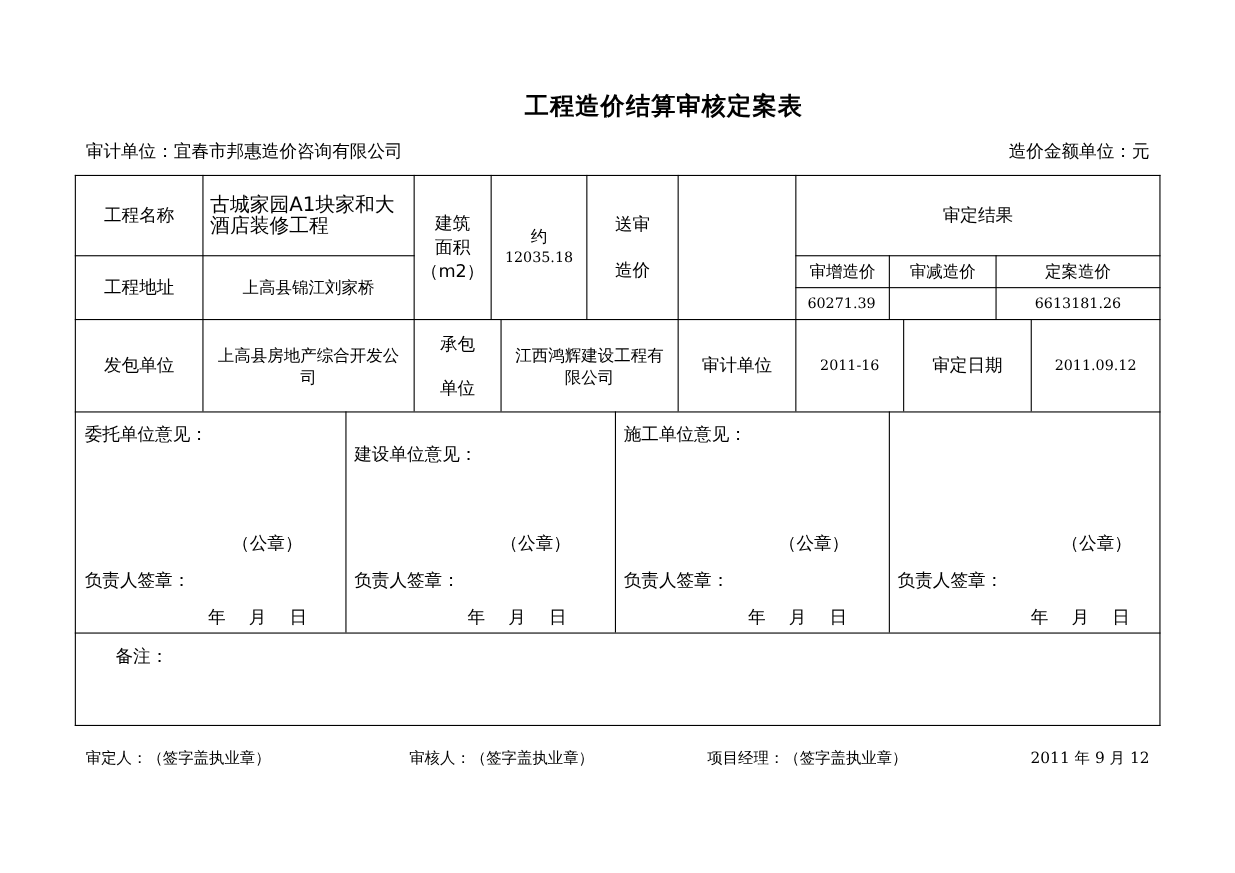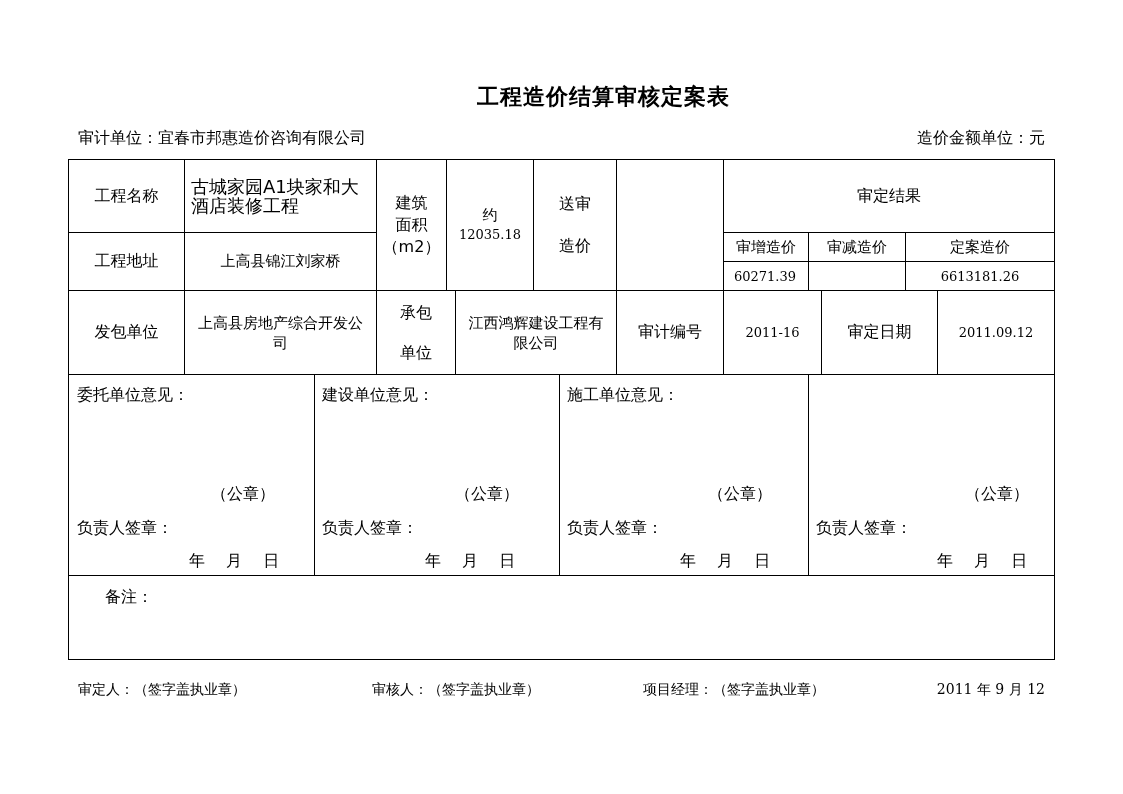--- a/index.html
+++ b/index.html
@@ -88,33 +88,33 @@
 <div class="cell lbl" style="left:69px;top:233px;width:115px;height:57px;">工程地址</div>
 <div class="cell" style="left:185px;top:233px;width:191px;height:57px;font-size:15px;">上高县锦江刘家桥</div>
 
 <div class="cell lbl" style="left:69px;top:291px;width:115px;height:83px;">发包单位</div>
 <div class="cell" style="left:185px;top:291px;width:191px;height:83px;font-size:15px;line-height:20px;padding:0 6px;">上高县房地产综合开发公司</div>
 <div class="cell lbl" style="left:377px;top:291px;width:78px;height:83px;flex-direction:column;line-height:40px;text-align:right;">
   <span>承包</span>
   <span>单位</span>
 </div>
 <div class="cell" style="left:456px;top:291px;width:160px;height:83px;font-size:15px;line-height:20px;padding:0 6px;">江西鸿辉建设工程有限公司</div>
-<div class="cell lbl" style="left:617px;top:291px;width:106px;height:83px;">审计编号</div>
+<div class="cell lbl" style="left:617px;top:291px;width:106px;height:83px;">审计单位</div>
 <div class="cell mono" style="left:724px;top:291px;width:97px;height:83px;">2011-16</div>
 <div class="cell lbl" style="left:822px;top:291px;width:115px;height:83px;">审定日期</div>
 <div class="cell mono" style="left:938px;top:291px;width:116px;height:83px;">2011.09.12</div>
 
 <div class="abs" style="left:69px;top:375px;width:245px;height:200px;">
   <span class="op-text" style="left:8px;top:10px;">委托单位意见：</span>
   <span class="op-text" style="left:142px;top:109px;">（公章）</span>
   <span class="op-text" style="left:8px;top:143px;">负责人签章：</span>
   <span class="op-text" style="left:120px;top:176px;">年　 月　 日</span>
 </div>
 <div class="abs" style="left:315px;top:375px;width:244px;height:200px;">
-  <span class="op-text" style="left:7px;top:10px;">建设单位意见：</span>
+  <span class="op-text" style="left:7px;top:28px;">建设单位意见：</span>
   <span class="op-text" style="left:140px;top:109px;">（公章）</span>
   <span class="op-text" style="left:7px;top:143px;">负责人签章：</span>
   <span class="op-text" style="left:110px;top:176px;">年　 月　 日</span>
 </div>
 <div class="abs" style="left:560px;top:375px;width:248px;height:200px;">
   <span class="op-text" style="left:7px;top:10px;">施工单位意见：</span>
   <span class="op-text" style="left:148px;top:109px;">（公章）</span>
   <span class="op-text" style="left:7px;top:143px;">负责人签章：</span>
   <span class="op-text" style="left:120px;top:176px;">年　 月　 日</span>
 </div>

